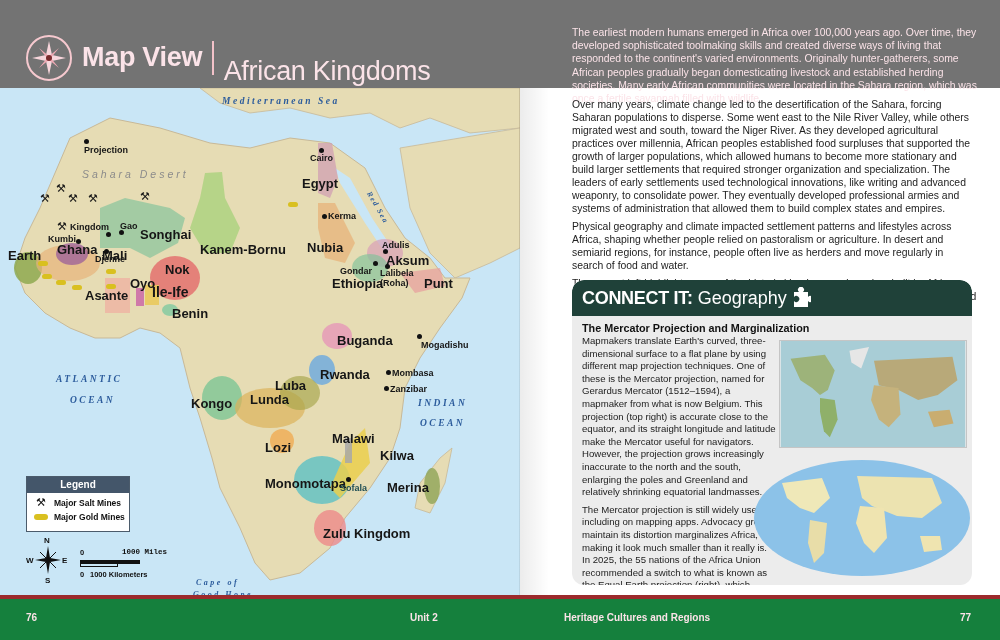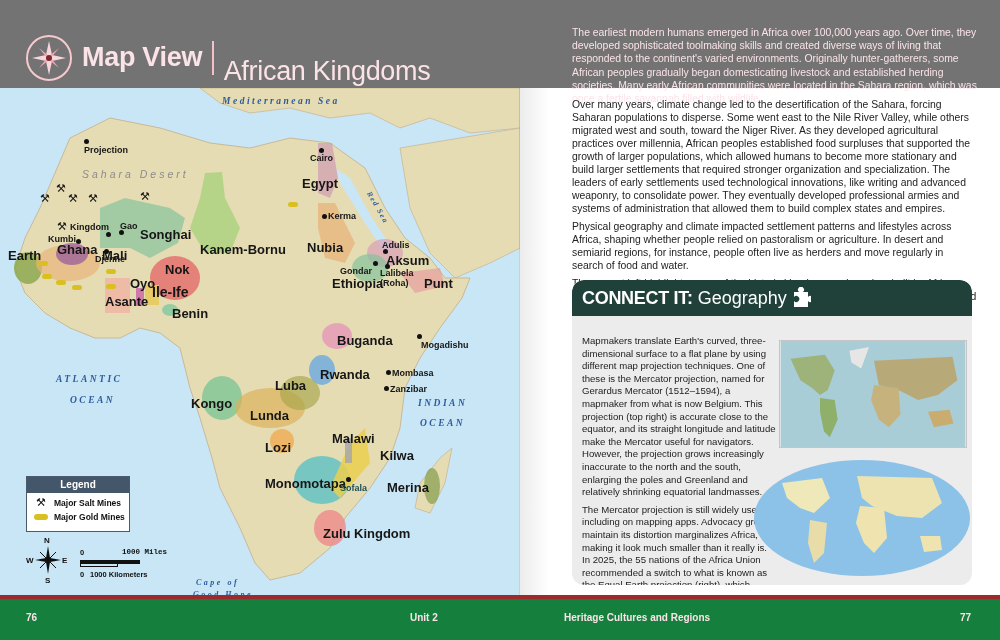--- a/index.html
+++ b/index.html
@@ -109,35 +109,35 @@
     <div class="map-label water" style="left:420px;top:330px;">OCEAN</div>
     <div class="map-label water" style="left:196px;top:490px;font-size:8px;">Cape of</div>
     <div class="map-label water" style="left:193px;top:502px;font-size:8px;">Good Hope</div>
     <div class="map-label desert" style="left:82px;top:80px;">Sahara Desert</div>
 
     <div class="map-label k" style="left:8px;top:160px;">Earth</div>
     <div class="map-label k" style="left:57px;top:154px;text-align:right;">Ghana</div>
     <div class="map-label k" style="left:70px;top:160px;padding-left:32px;">Mali</div>
     <div class="map-label k" style="left:140px;top:139px;">Songhai</div>
     <div class="map-label k" style="left:200px;top:154px;">Kanem-Bornu</div>
-    <div class="map-label k" style="left:85px;top:206px;margin-left:20px;">Asante</div>
+    <div class="map-label k" style="left:85px;top:200px;">Asante</div>
     <div class="map-label k" style="left:130px;top:188px;">Oyo</div>
     <div class="map-label k" style="left:152px;top:196px;font-size:14px;">Ile-Ife</div>
     <div class="map-label k" style="left:165px;top:174px;">Nok</div>
     <div class="map-label k" style="left:172px;top:218px;">Benin</div>
     <div class="map-label k" style="left:302px;top:88px;">Egypt</div>
     <div class="map-label k" style="left:307px;top:136px;margin-top:16px;">Nubia</div>
     <div class="map-label k" style="left:386px;top:165px;">Aksum</div>
     <div class="map-label k" style="left:332px;top:188px;">Ethiopia</div>
     <div class="map-label k" style="left:424px;top:188px;">Punt</div>
     <div class="map-label k" style="left:337px;top:245px;">Buganda</div>
     <div class="map-label k" style="left:320px;top:279px;">Rwanda</div>
     <div class="map-label k" style="left:191px;top:308px;">Kongo</div>
     <div class="map-label k" style="left:275px;top:290px;">Luba</div>
-    <div class="map-label k" style="left:250px;top:320px;">Lunda</div>
+    <div class="map-label k" style="left:250px;top:304px;">Lunda</div>
     <div class="map-label k" style="left:265px;top:352px;">Lozi</div>
     <div class="map-label k" style="left:332px;top:343px;">Malawi</div>
     <div class="map-label k" style="left:380px;top:360px;">Kilwa</div>
     <div class="map-label k" style="left:265px;top:388px;">Monomotapa</div>
     <div class="map-label k" style="left:387px;top:392px;">Merina</div>
     <div class="map-label k" style="left:323px;top:438px;">Zulu Kingdom</div>
 
     <span class="dot" style="left:84px;top:51px;"></span>
     <div class="map-label city" style="left:84px;top:57px;">Projection</div>
     <div class="map-label city" style="left:70px;top:134px;">Kingdom</div>
@@ -242,20 +242,21 @@
   </div>
 
   <div class="connect-box">
     <div class="connect-head">
       <b>CONNECT IT:</b>
       <span class="geo">Geography</span>
       <svg width="20" height="22" viewBox="0 0 20 22" style="margin-left:4px;">
         <path d="M3 5 L8 5 A3 3 0 1 1 12 5 L17 5 L17 10 A3 3 0 1 1 17 14 L17 20 L3 20 L3 14 A3 3 0 1 0 3 10 Z" fill="#fff"></path>
       </svg>
     </div>
+    <div class="sub-head">The Mercator Projection and Marginalization</div>
     <div class="box-text">
       <p>Mapmakers translate Earth's curved, three-dimensional surface to a flat plane by using different map projection techniques. One of these is the Mercator projection, named for Gerardus Mercator (1512–1594), a mapmaker from what is now Belgium. This projection (top right) is accurate close to the equator, and its straight longitude and latitude make the Mercator useful for navigators. However, the projection grows increasingly inaccurate to the north and the south, enlarging the poles and Greenland and relatively shrinking equatorial landmasses.</p>
       <p>The Mercator projection is still widely used, including on mapping apps. Advocacy groups maintain its distortion marginalizes Africa, making it look much smaller than it really is. In 2025, the 55 nations of the Africa Union recommended a switch to what is known as the Equal Earth projection (right), which better reflects countries' true sizes.</p>
     </div>
     <svg class="mercator-img" viewBox="0 0 188 108">
       <rect width="188" height="108" fill="#a8cdd6"></rect>
       <path d="M10 18 L45 14 L55 30 L48 50 L40 55 L32 48 L20 40 Z" fill="#9db37a"></path>
       <path d="M40 58 L55 60 L58 80 L50 98 L44 92 L40 72 Z" fill="#8fb06a"></path>
       <path d="M70 10 L90 6 L82 28 L72 22 Z" fill="#e6e6e6"></path>
       <path d="M95 20 L175 16 L180 40 L160 55 L140 60 L120 50 L100 45 Z" fill="#b8a979"></path>

